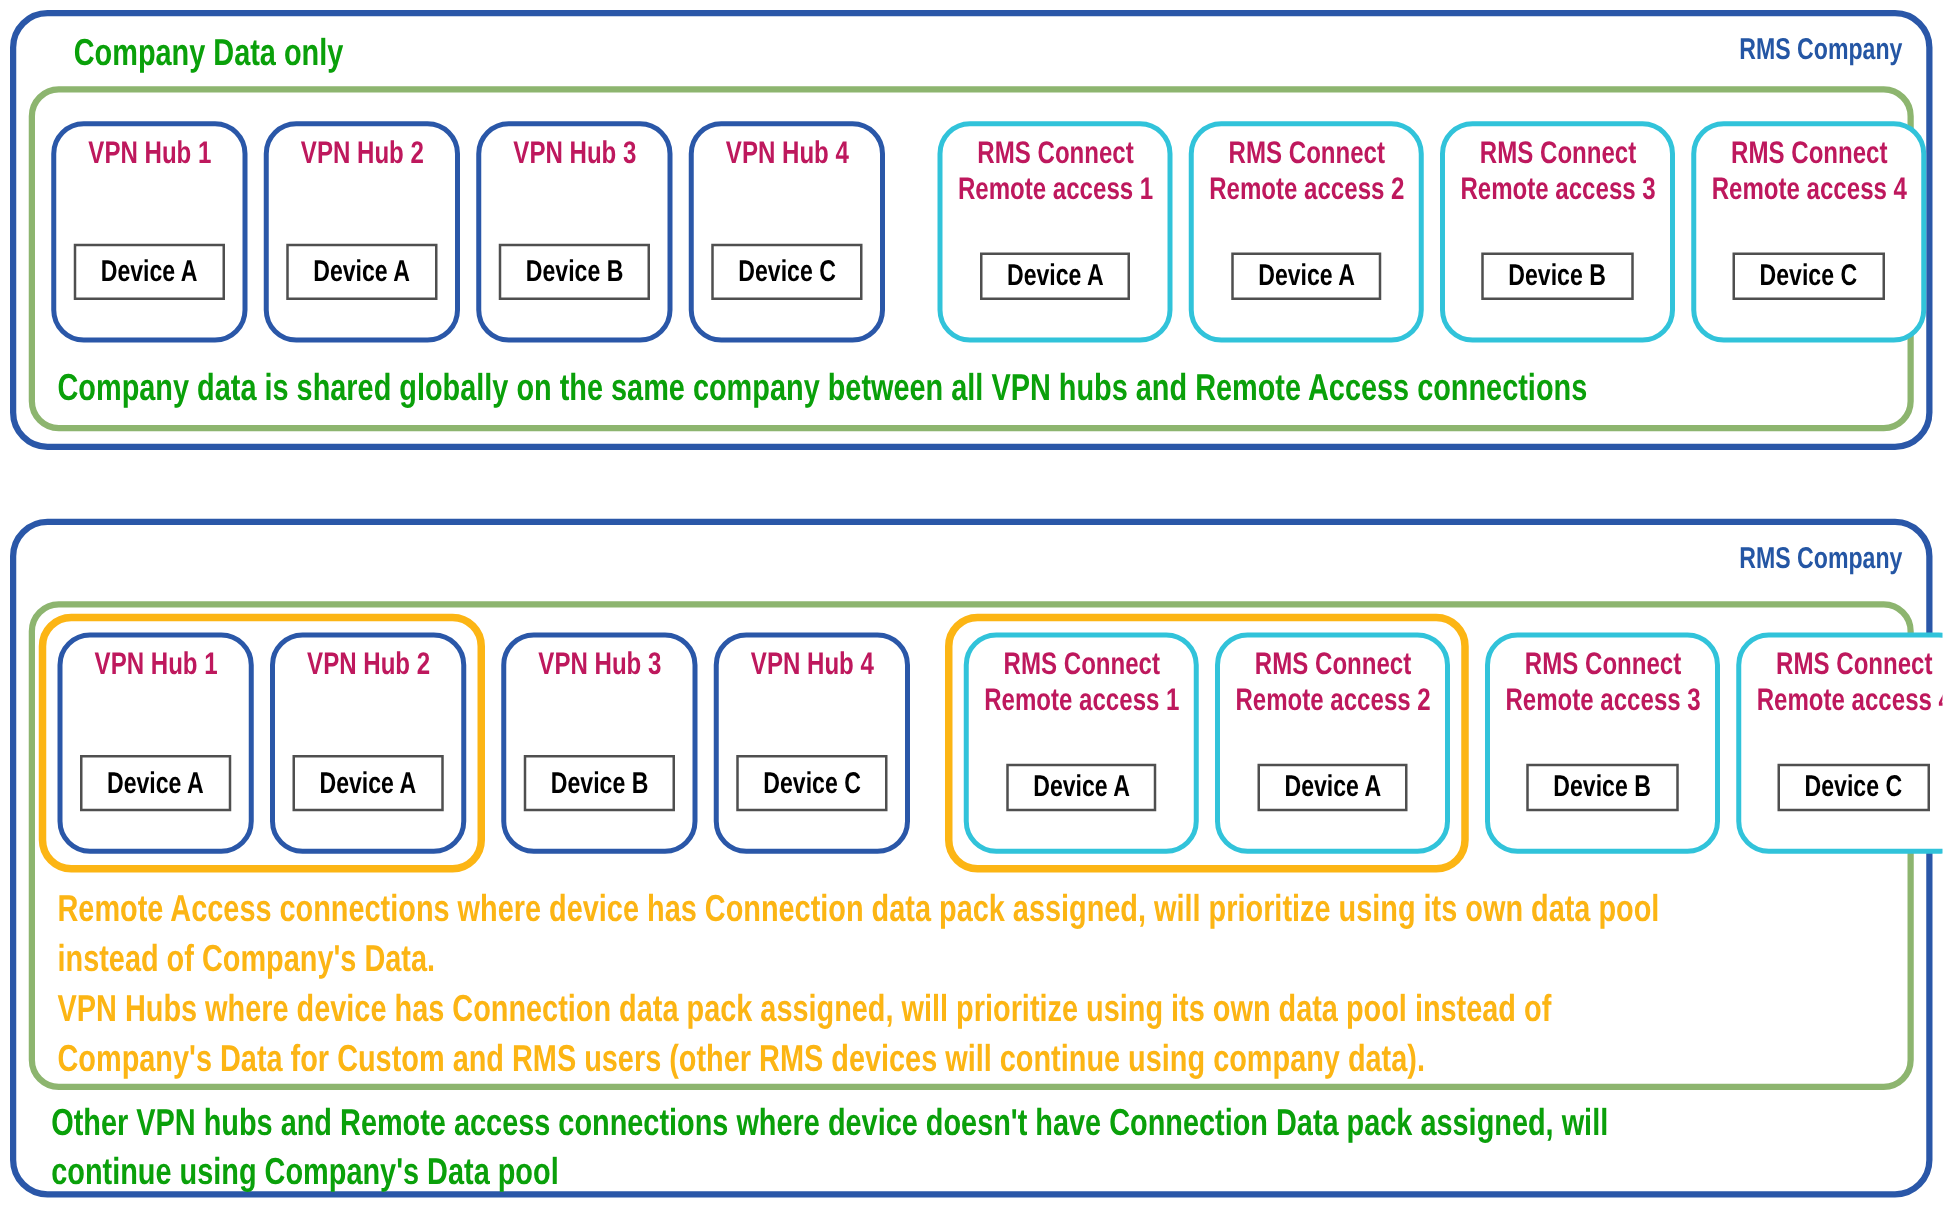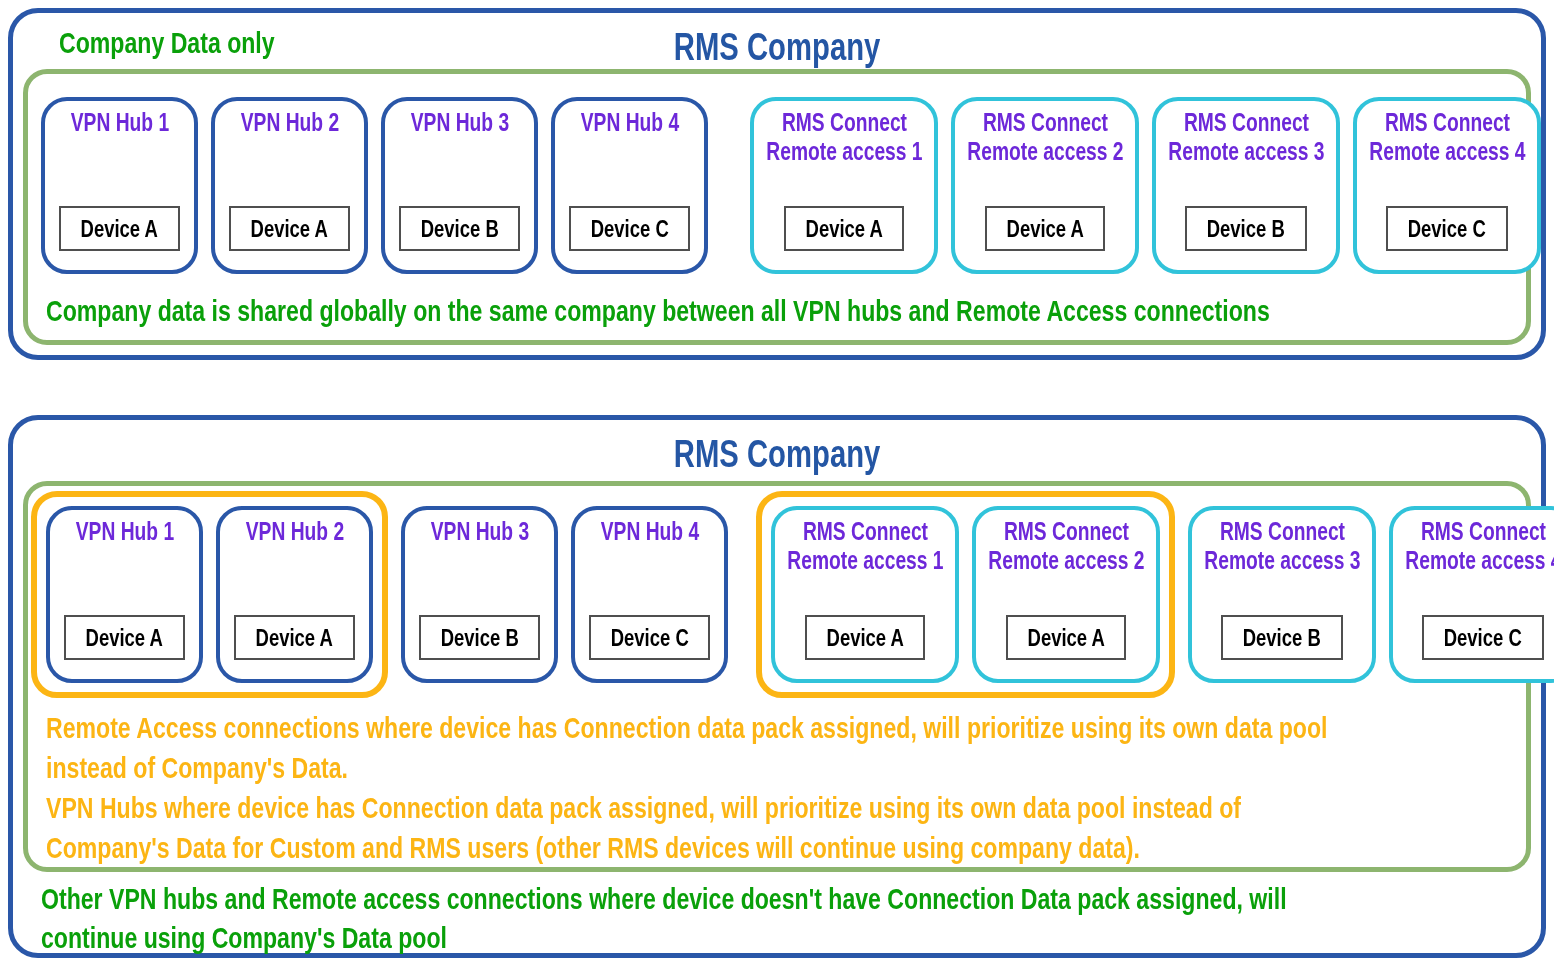--- a/index.html
+++ b/index.html
@@ -26,21 +26,21 @@
     left: 8px;
     width: 1538px;
     border: 5px solid #2a57a8;
     border-radius: 30px;
     background: #ffffff;
   }
   #section1 { top: 8px;   height: 352px; }
   #section2 { top: 415px; height: 543px; }
 
   .hdr-left   { position: absolute; top: 13px; left: 46px; font-size: 30px; }
-  .hdr-center { position: absolute; top: 13px; left: 0; right: 0; text-align: center; font-size: 38px; }
+  .hdr-center { position: absolute; top: 13px; left: 0; right: 0; text-align: right; font-size: 24px; }
 
   .inner {
     position: absolute;
     left: 10px; right: 10px;
     border: 5px solid #8db56f;
     border-radius: 24px;
     background: #ffffff;
   }
   #section1 .inner { top: 56px; bottom: 10px; }
   #section2 .inner { top: 61px; height: 391px; }
@@ -61,25 +61,25 @@
     flex-direction: column;
     justify-content: space-between;
     align-items: center;
     flex: none;
     background: #ffffff;
   }
   .vpn { width: 157px; border: 4px solid #2a57a8; }
   .rms { width: 188px; border: 4px solid #31c3da; gap: 36px; }
   .midgap { margin-left: 29px; }
 
-  .box-title { margin-top: 7px; text-align: center; font-size: 25px; line-height: 29px; color: #6d28d9; text-decoration: underline; }
+  .box-title { margin-top: 7px; text-align: center; font-size: 25px; line-height: 29px; color: #be185d; text-decoration: underline; }
   .tl { display: block; white-space: nowrap; }
 
   .device {
-    margin-bottom: 19px;
+    margin-bottom: 30px;
     min-width: 113px;
     height: 45px;
     padding: 0 8px;
     border: 2px solid #4f4f4f;
     background: #ffffff;
     display: flex;
     align-items: center;
     justify-content: center;
     font-size: 24px;
     color: #000000;

